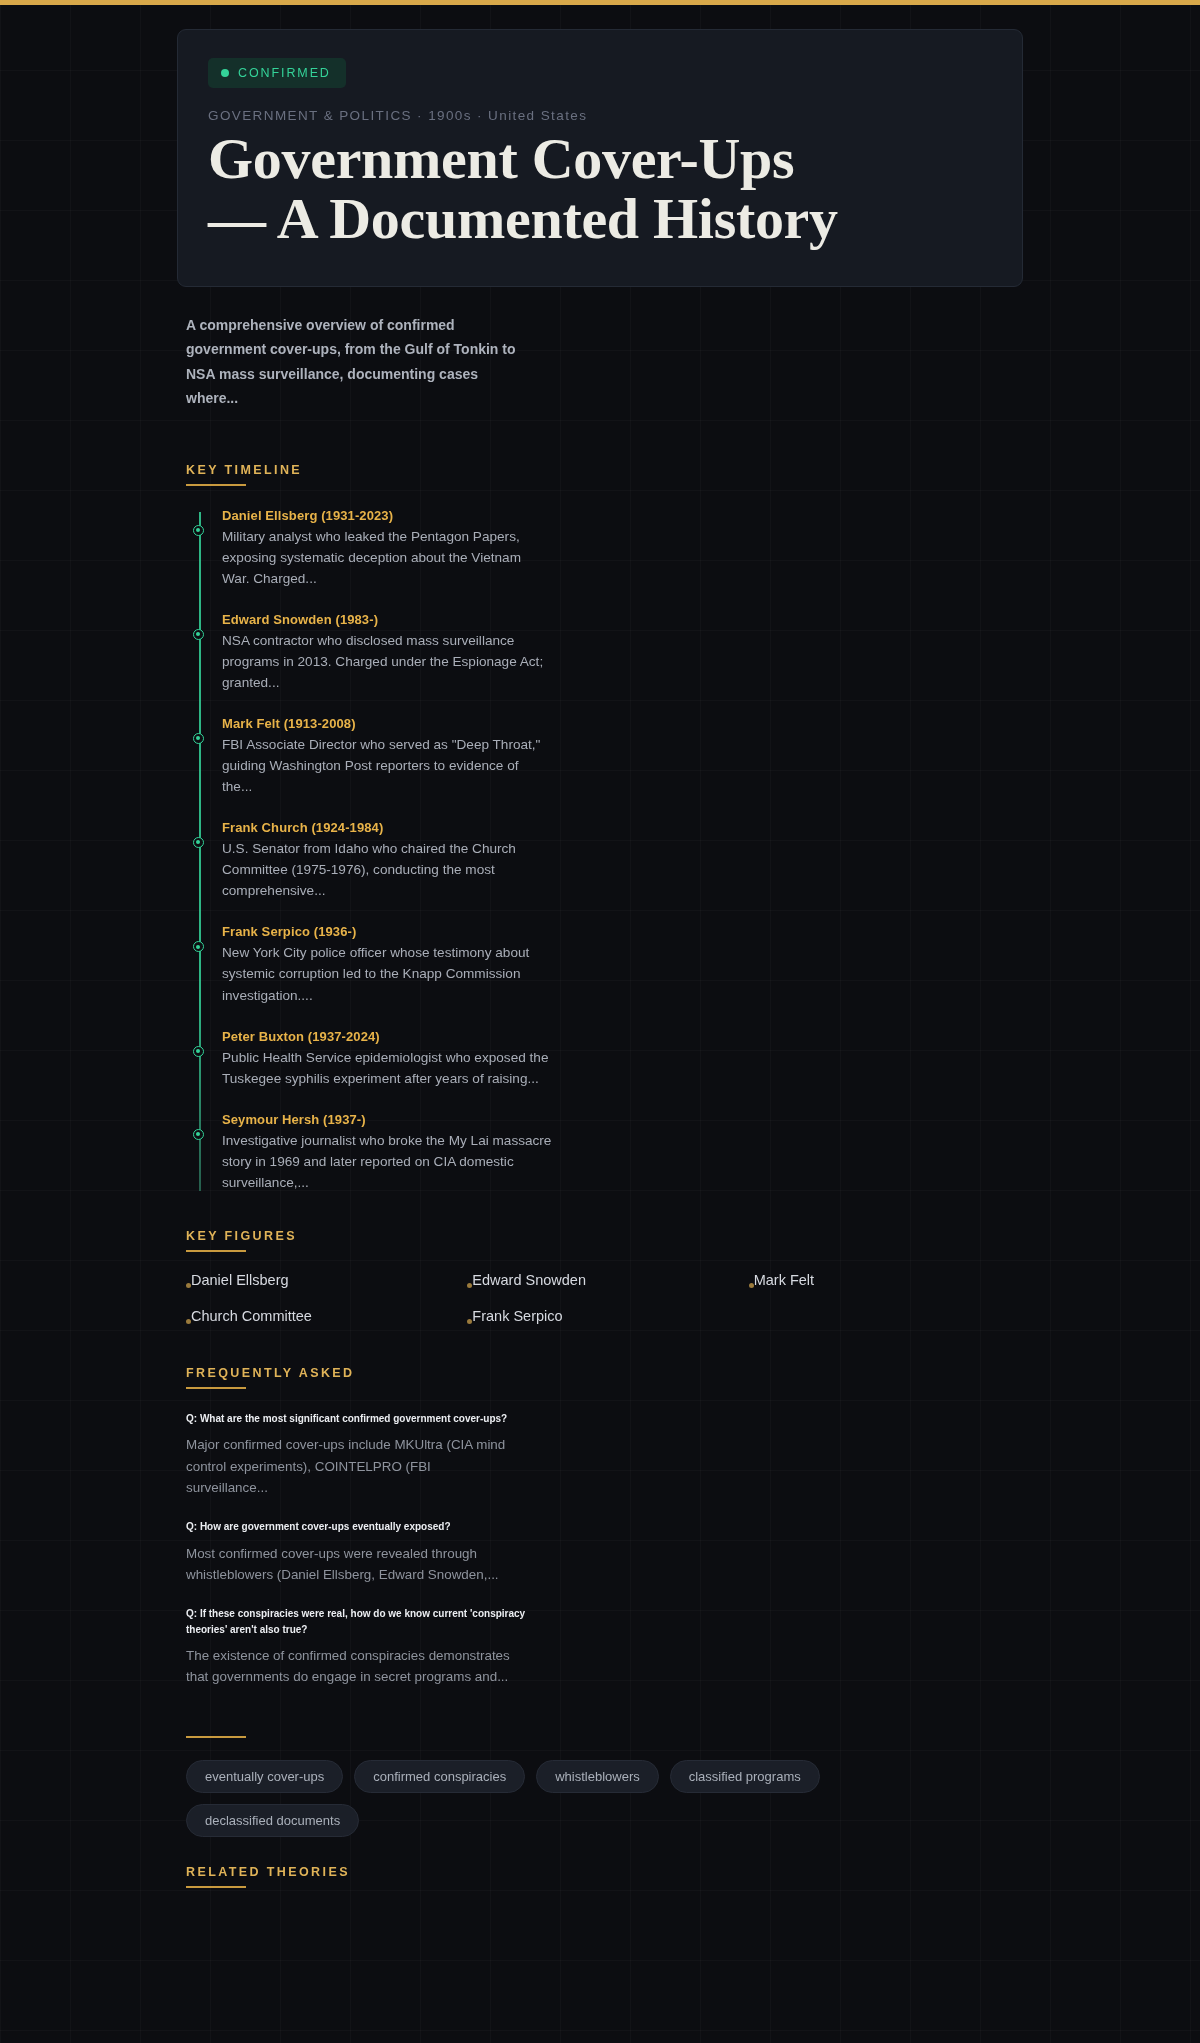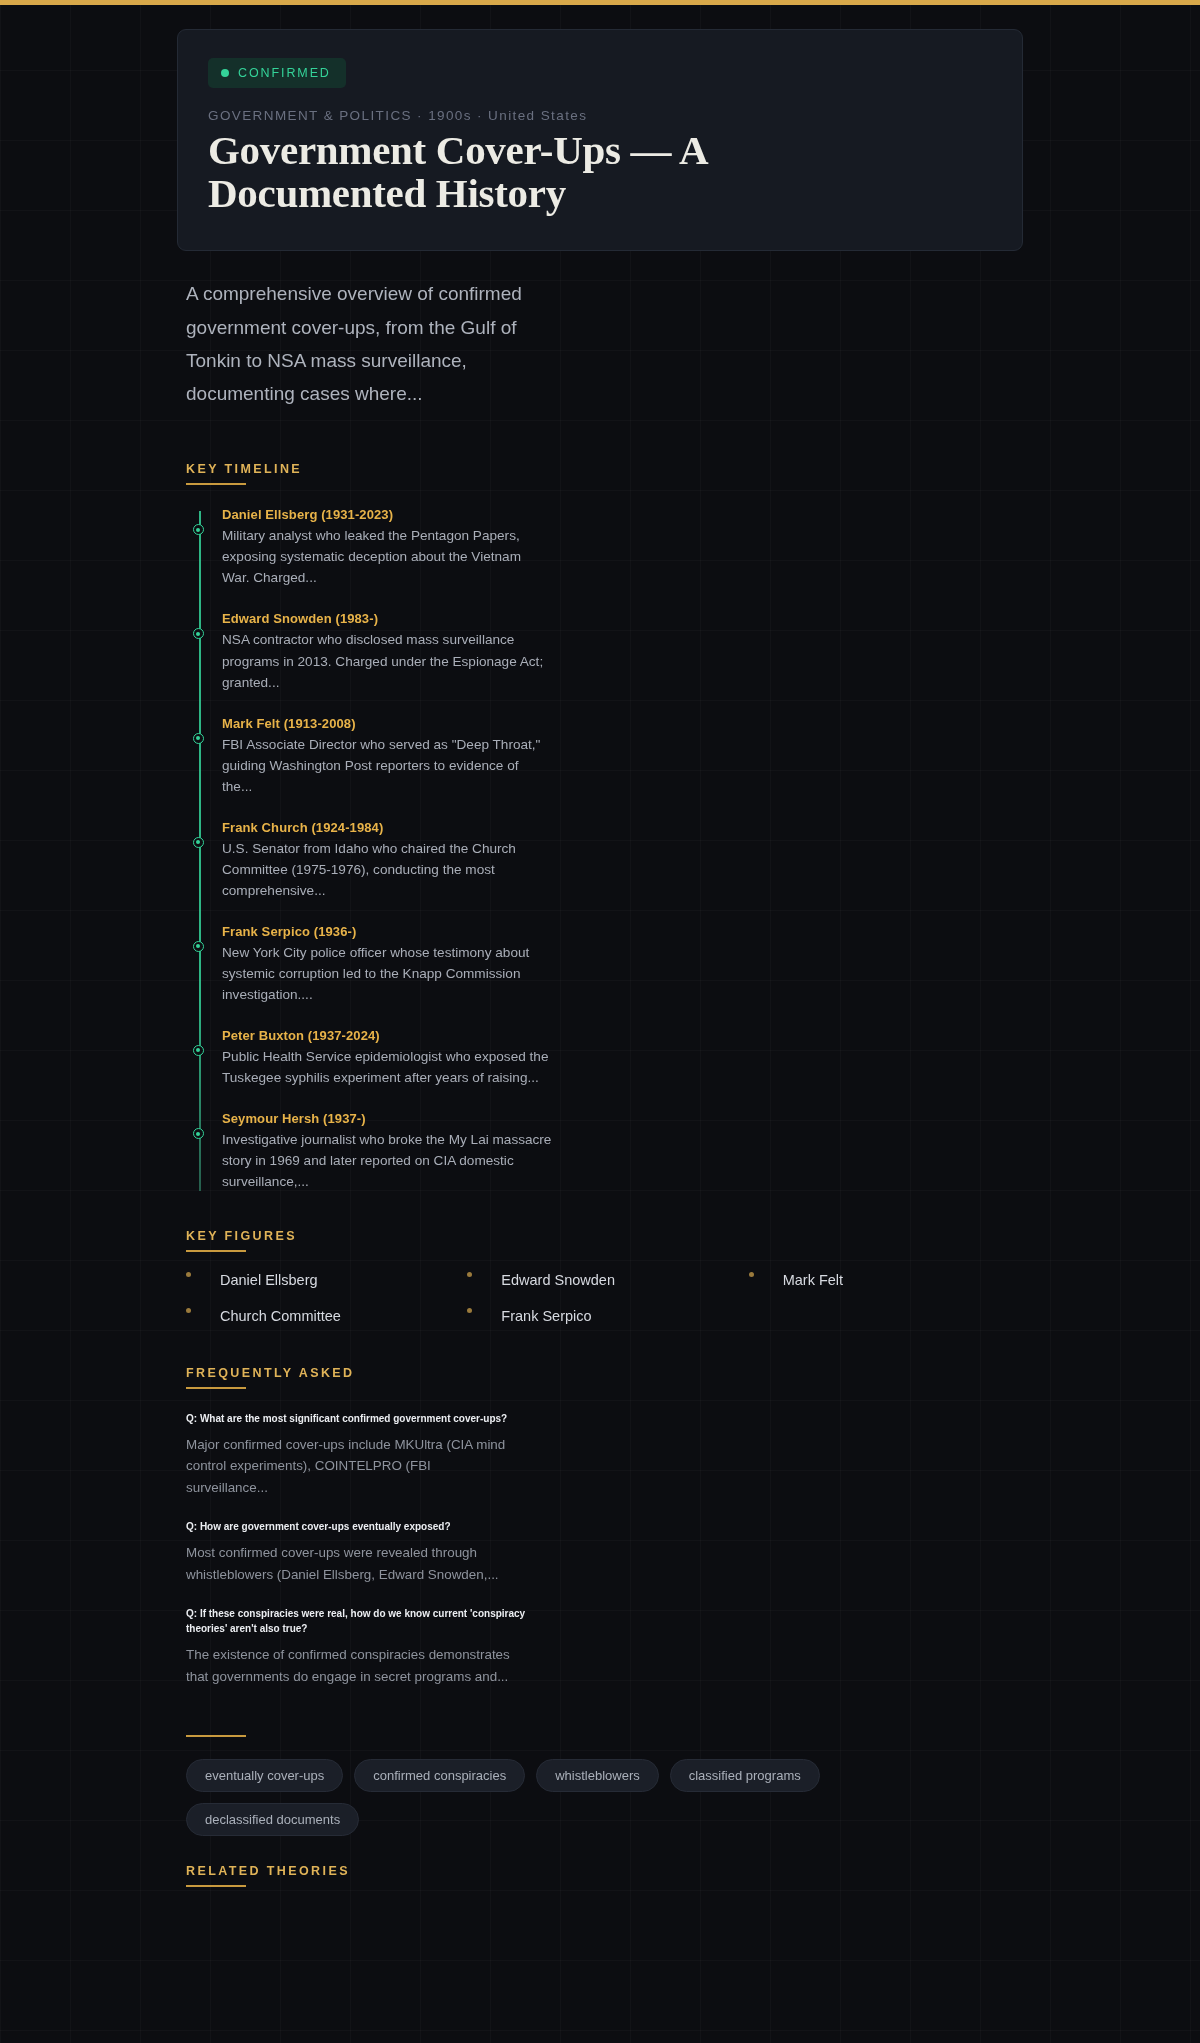--- a/index.html
+++ b/index.html
@@ -82,35 +82,36 @@
     margin-top: 20px;
     color: #6a7080;
     font-size: 13.5px;
     letter-spacing: 1.4px;
   }
 
   .hero-title {
     margin-top: 6px;
     font-family: "Liberation Serif", serif;
     font-weight: bold;
-    font-size: 41px;
+    font-size: 58px;
     line-height: 1.04;
     color: #ecebe4;
     letter-spacing: -0.3px;
     max-width: 640px;
   }
 
   
   .summary {
     margin: 26px 0 0 0;
     padding-left: 8px;
     color: #aeb3bd;
-    font-size: 19px;
+    font-size: 14px;
     line-height: 1.75;
     max-width: 350px;
+    font-weight: bold;
   }
 
   
   .section { padding-left: 8px; }
   .sec-head {
     color: #e0b358;
     font-size: 12.5px;
     font-weight: bold;
     letter-spacing: 2.4px;
   }
@@ -182,22 +183,22 @@
 
   
   .figures {
     margin-top: 20px;
     display: grid;
     grid-template-columns: repeat(3, 1fr);
     row-gap: 20px;
   }
   .figure {
     display: flex;
-    align-items: flex-start;
-    gap: 29px;
+    align-items: flex-end;
+    gap: 0;
     color: #d7dae1;
     font-size: 14.5px;
   }
   .figure .fdot {
     width: 5px; height: 5px; border-radius: 50%;
     background: #9a7a3c;
     flex: none;
   }
 
   

